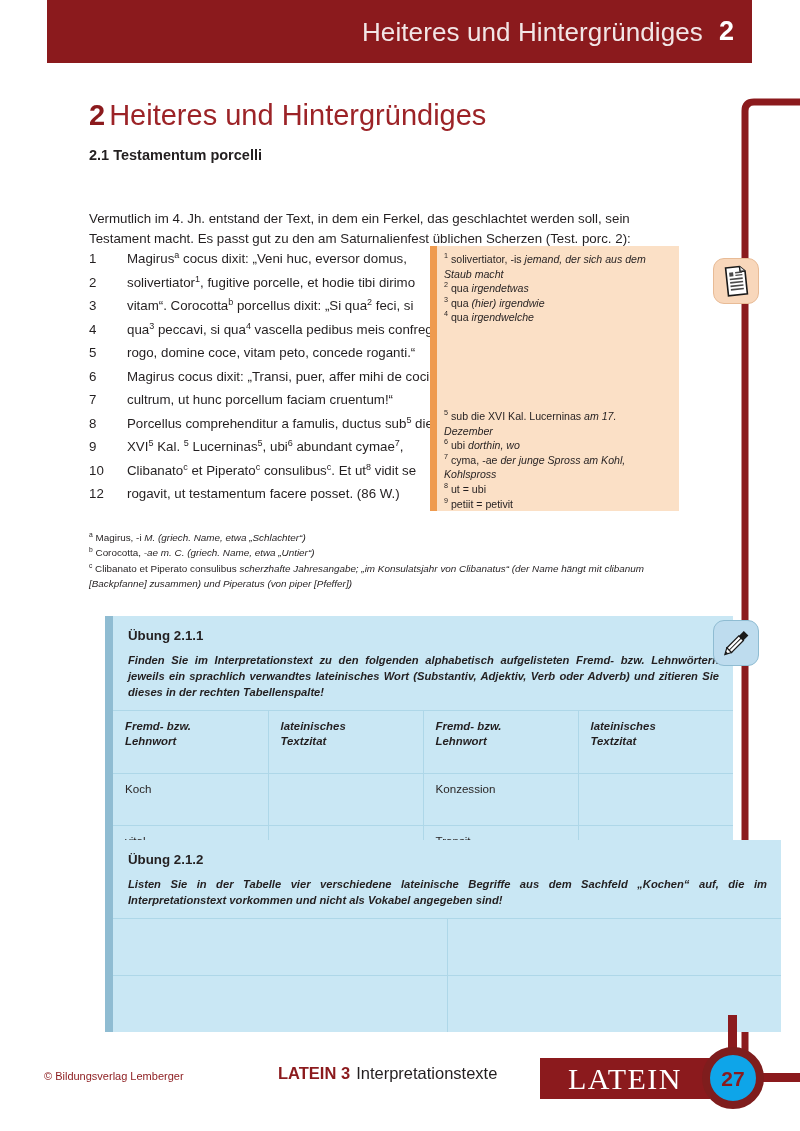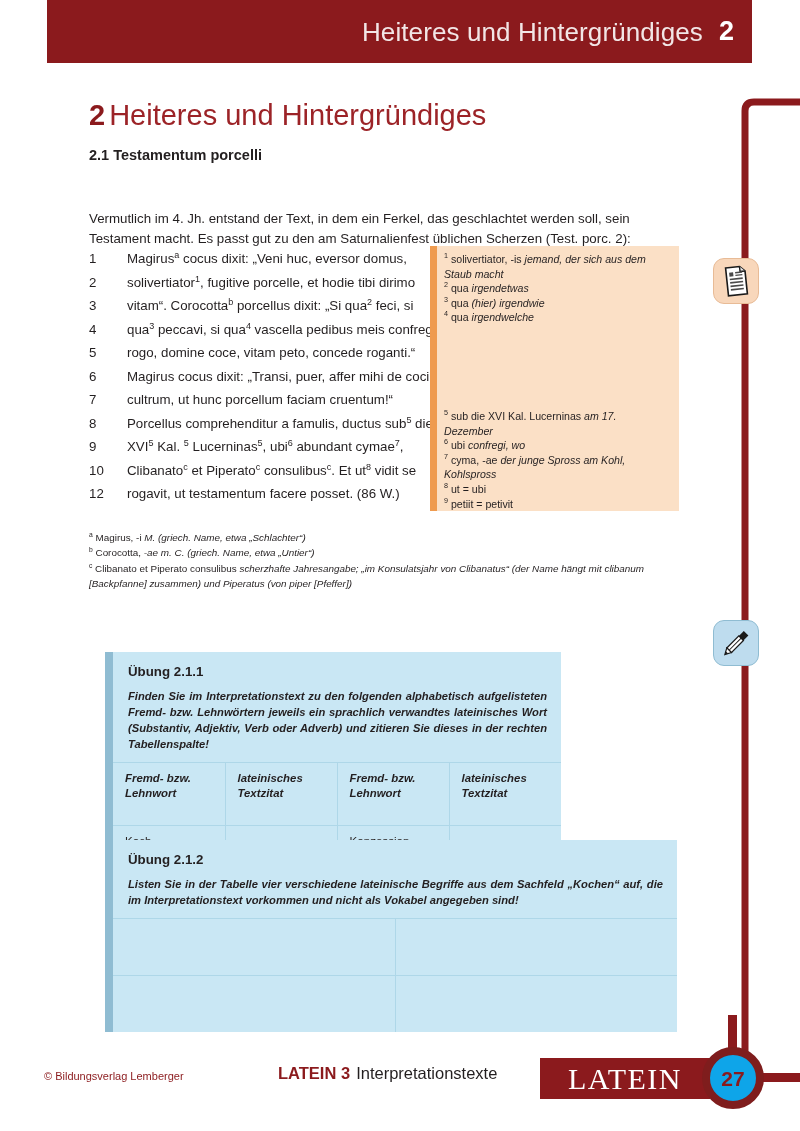--- a/index.html
+++ b/index.html
@@ -196,22 +196,22 @@
     line-height: 15px;
     height: 46px;
   }
   table.ex-table td {
     font-size: 11.6px;
     height: 35px;
     color: #2a2626;
   }
   table.ex-table td.blank-row { height: 40px; }
 
-  #exercise-1 { left: 105px; top: 652px; width: 456px; }
-  #exercise-2 { left: 105px; top: 840px; width: 572px; }
+  #exercise-1 { left: 105px; top: 616px; width: 628px; }
+  #exercise-2 { left: 105px; top: 840px; width: 676px; }
 
   
   .margin-icon {
     position: absolute;
     width: 46px;
     height: 46px;
     border-radius: 11px;
     box-sizing: border-box;
   }
   #icon-text { left: 713px; top: 258px; background: #f8d7bb; border: 1px solid #e8bb96; }
@@ -367,21 +367,21 @@
   <aside class="annot-box">
     <div id="annot-top">
         <div class="annot-line"><sup>1</sup> solivertiator, -is <i>jemand, der sich aus dem Staub macht</i></div>
         <div class="annot-line"><sup>2</sup> qua <i>irgendetwas</i></div>
         <div class="annot-line"><sup>3</sup> qua <i>(hier) irgendwie</i></div>
         <div class="annot-line"><sup>4</sup> qua <i>irgendwelche</i></div>
       </div>
     <div class="annot-gap"></div>
     <div id="annot-bottom">
         <div class="annot-line"><sup>5</sup> sub die XVI Kal. Lucerninas <i>am 17. Dezember</i></div>
-        <div class="annot-line"><sup>6</sup> ubi <i>confregi, wo</i></div>
+        <div class="annot-line"><sup>6</sup> ubi <i>dorthin, wo</i></div>
         <div class="annot-line"><sup>7</sup> cyma, -ae <i>der junge Spross am Kohl, Kohlspross</i></div>
         <div class="annot-line"><sup>8</sup> ut = ubi</div>
         <div class="annot-line"><sup>9</sup> petiit = petivit</div>
       </div>
   </aside>
 
   <div class="letter-notes" id="letter-notes">
       <div class="letter-note"><sup>a</sup> Magirus, -i <i>M. (griech. Name, etwa „Schlachter“)</i></div>
       <div class="letter-note"><sup>b</sup> Corocotta, <i>-ae m. C. (griech. Name, etwa „Untier“)</i></div>
       <div class="letter-note"><sup>c</sup> Clibanato et Piperato consulibus <i>scherzhafte Jahresangabe; „im Konsulatsjahr von Clibanatus“ (der Name hängt mit clibanum [Backpfanne] zusammen) und Piperatus (von piper [Pfeffer])</i></div>

